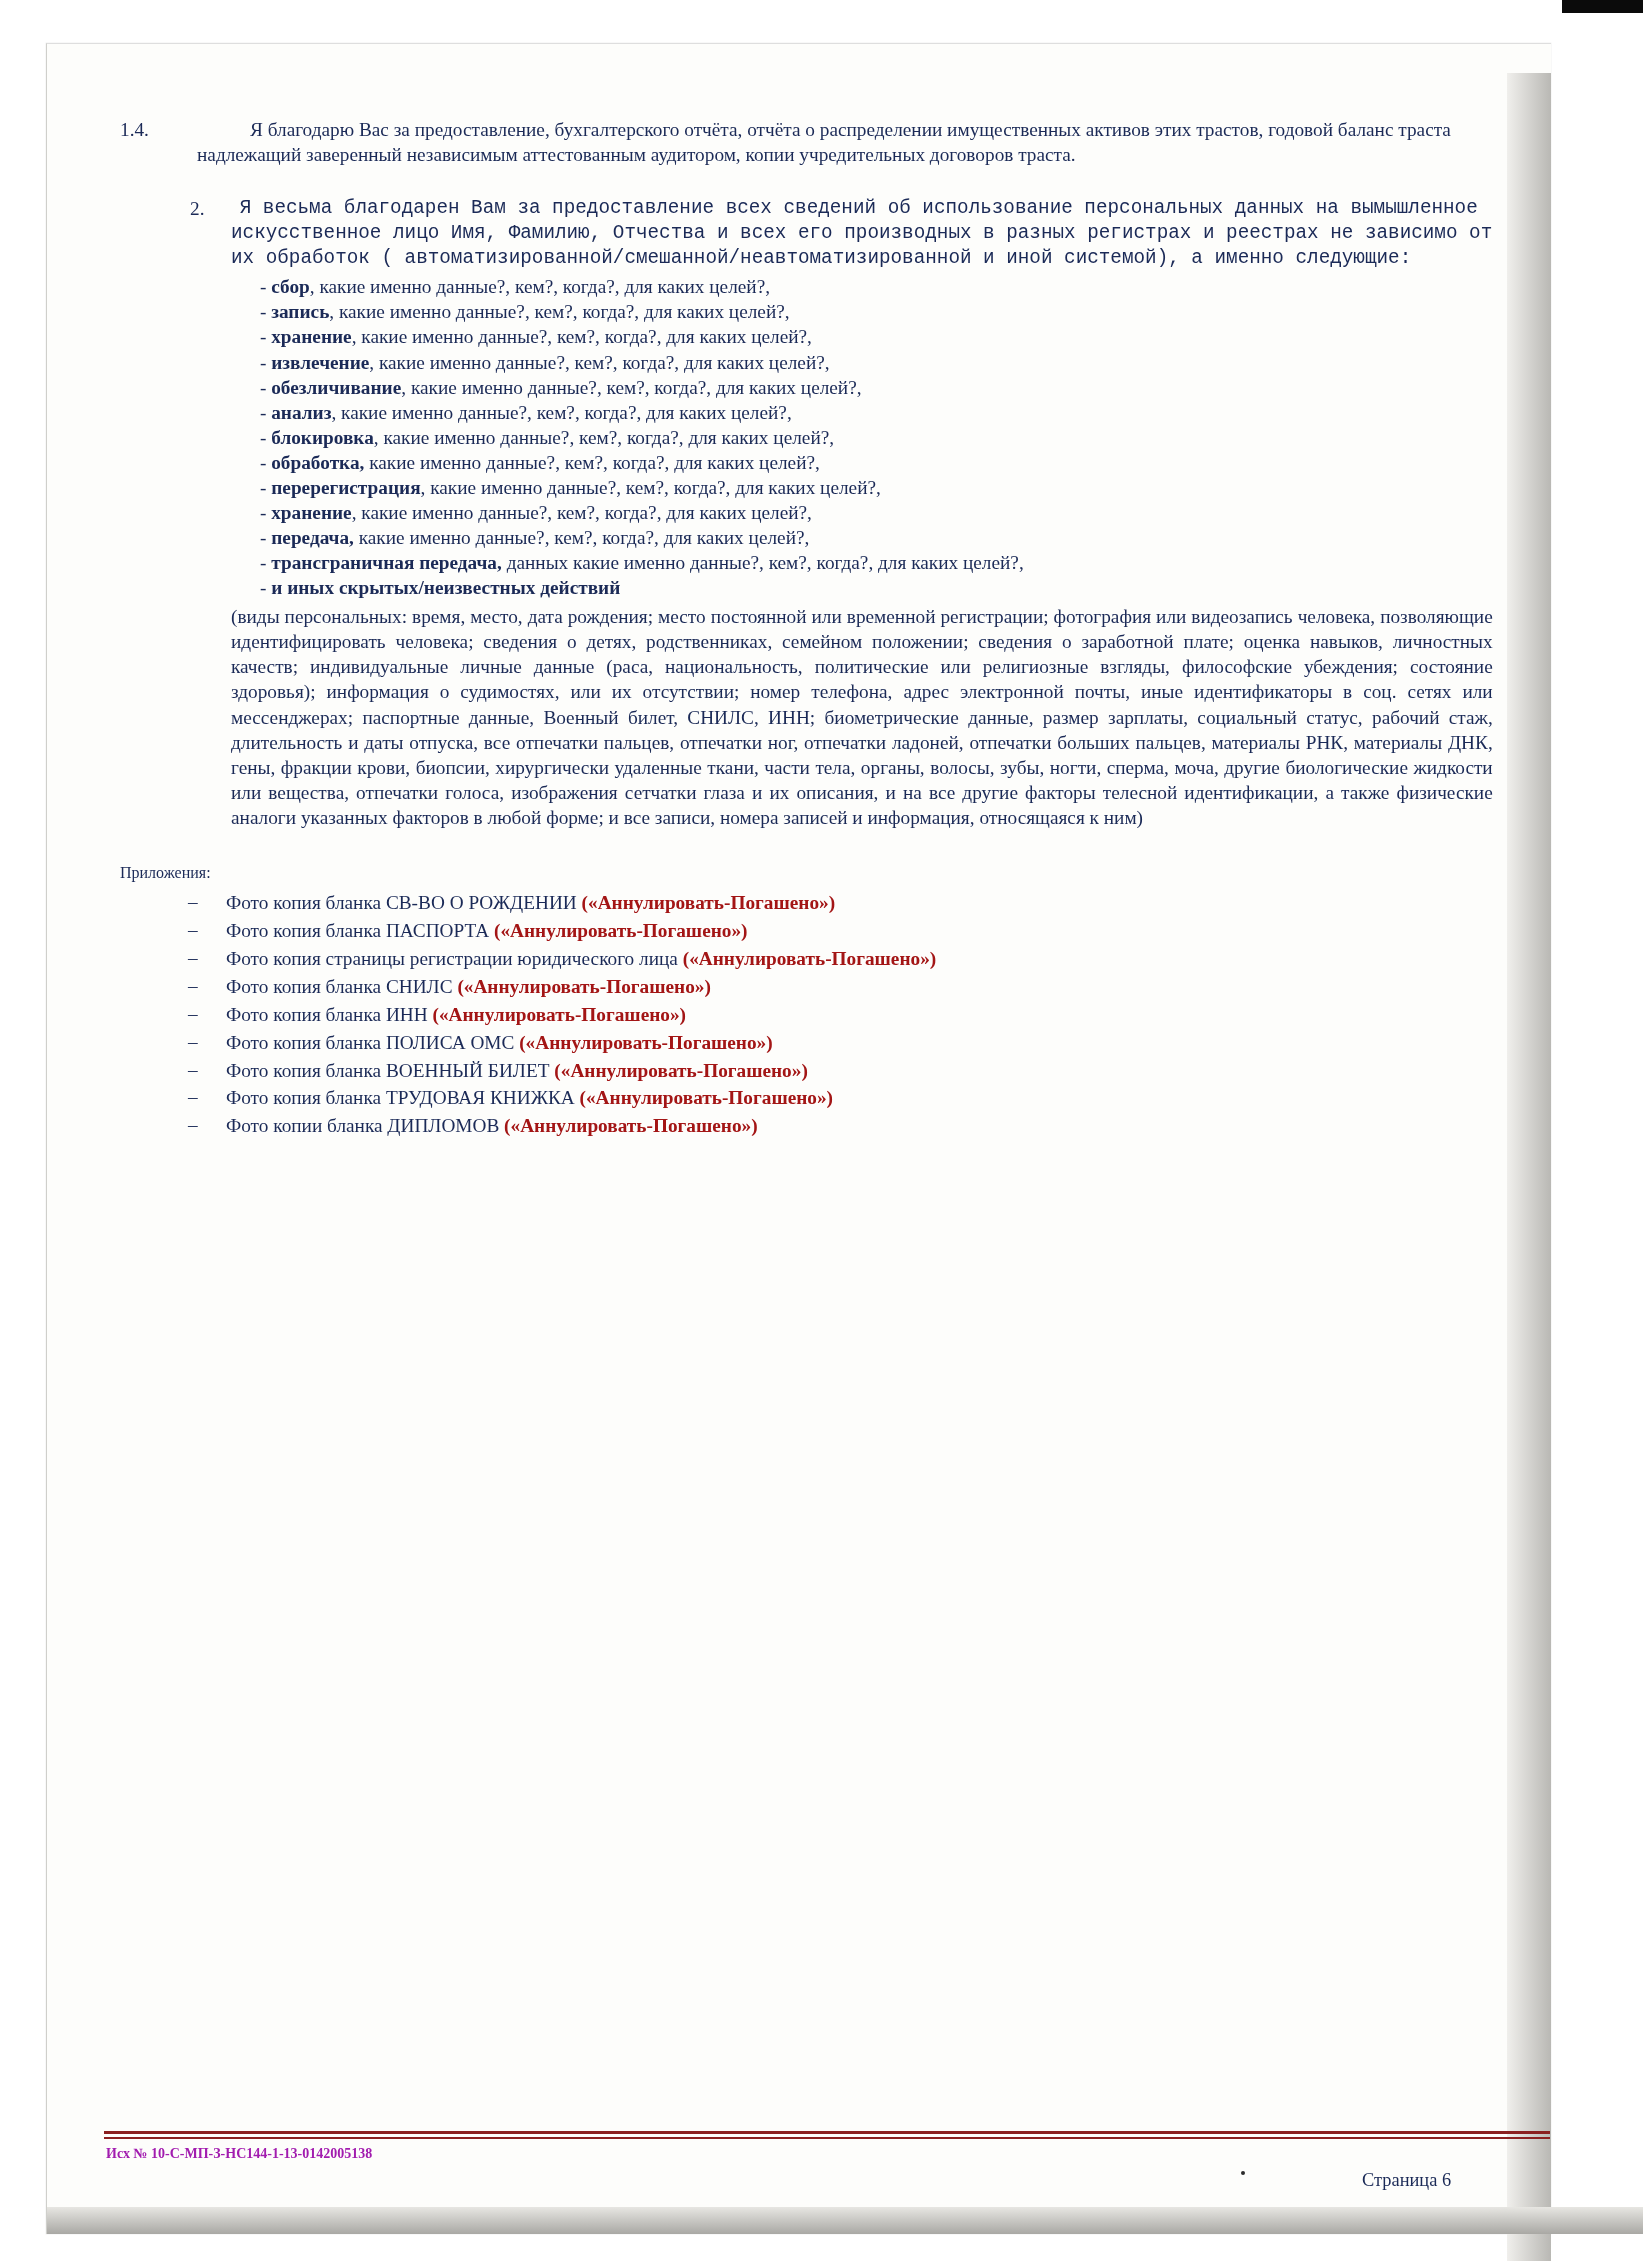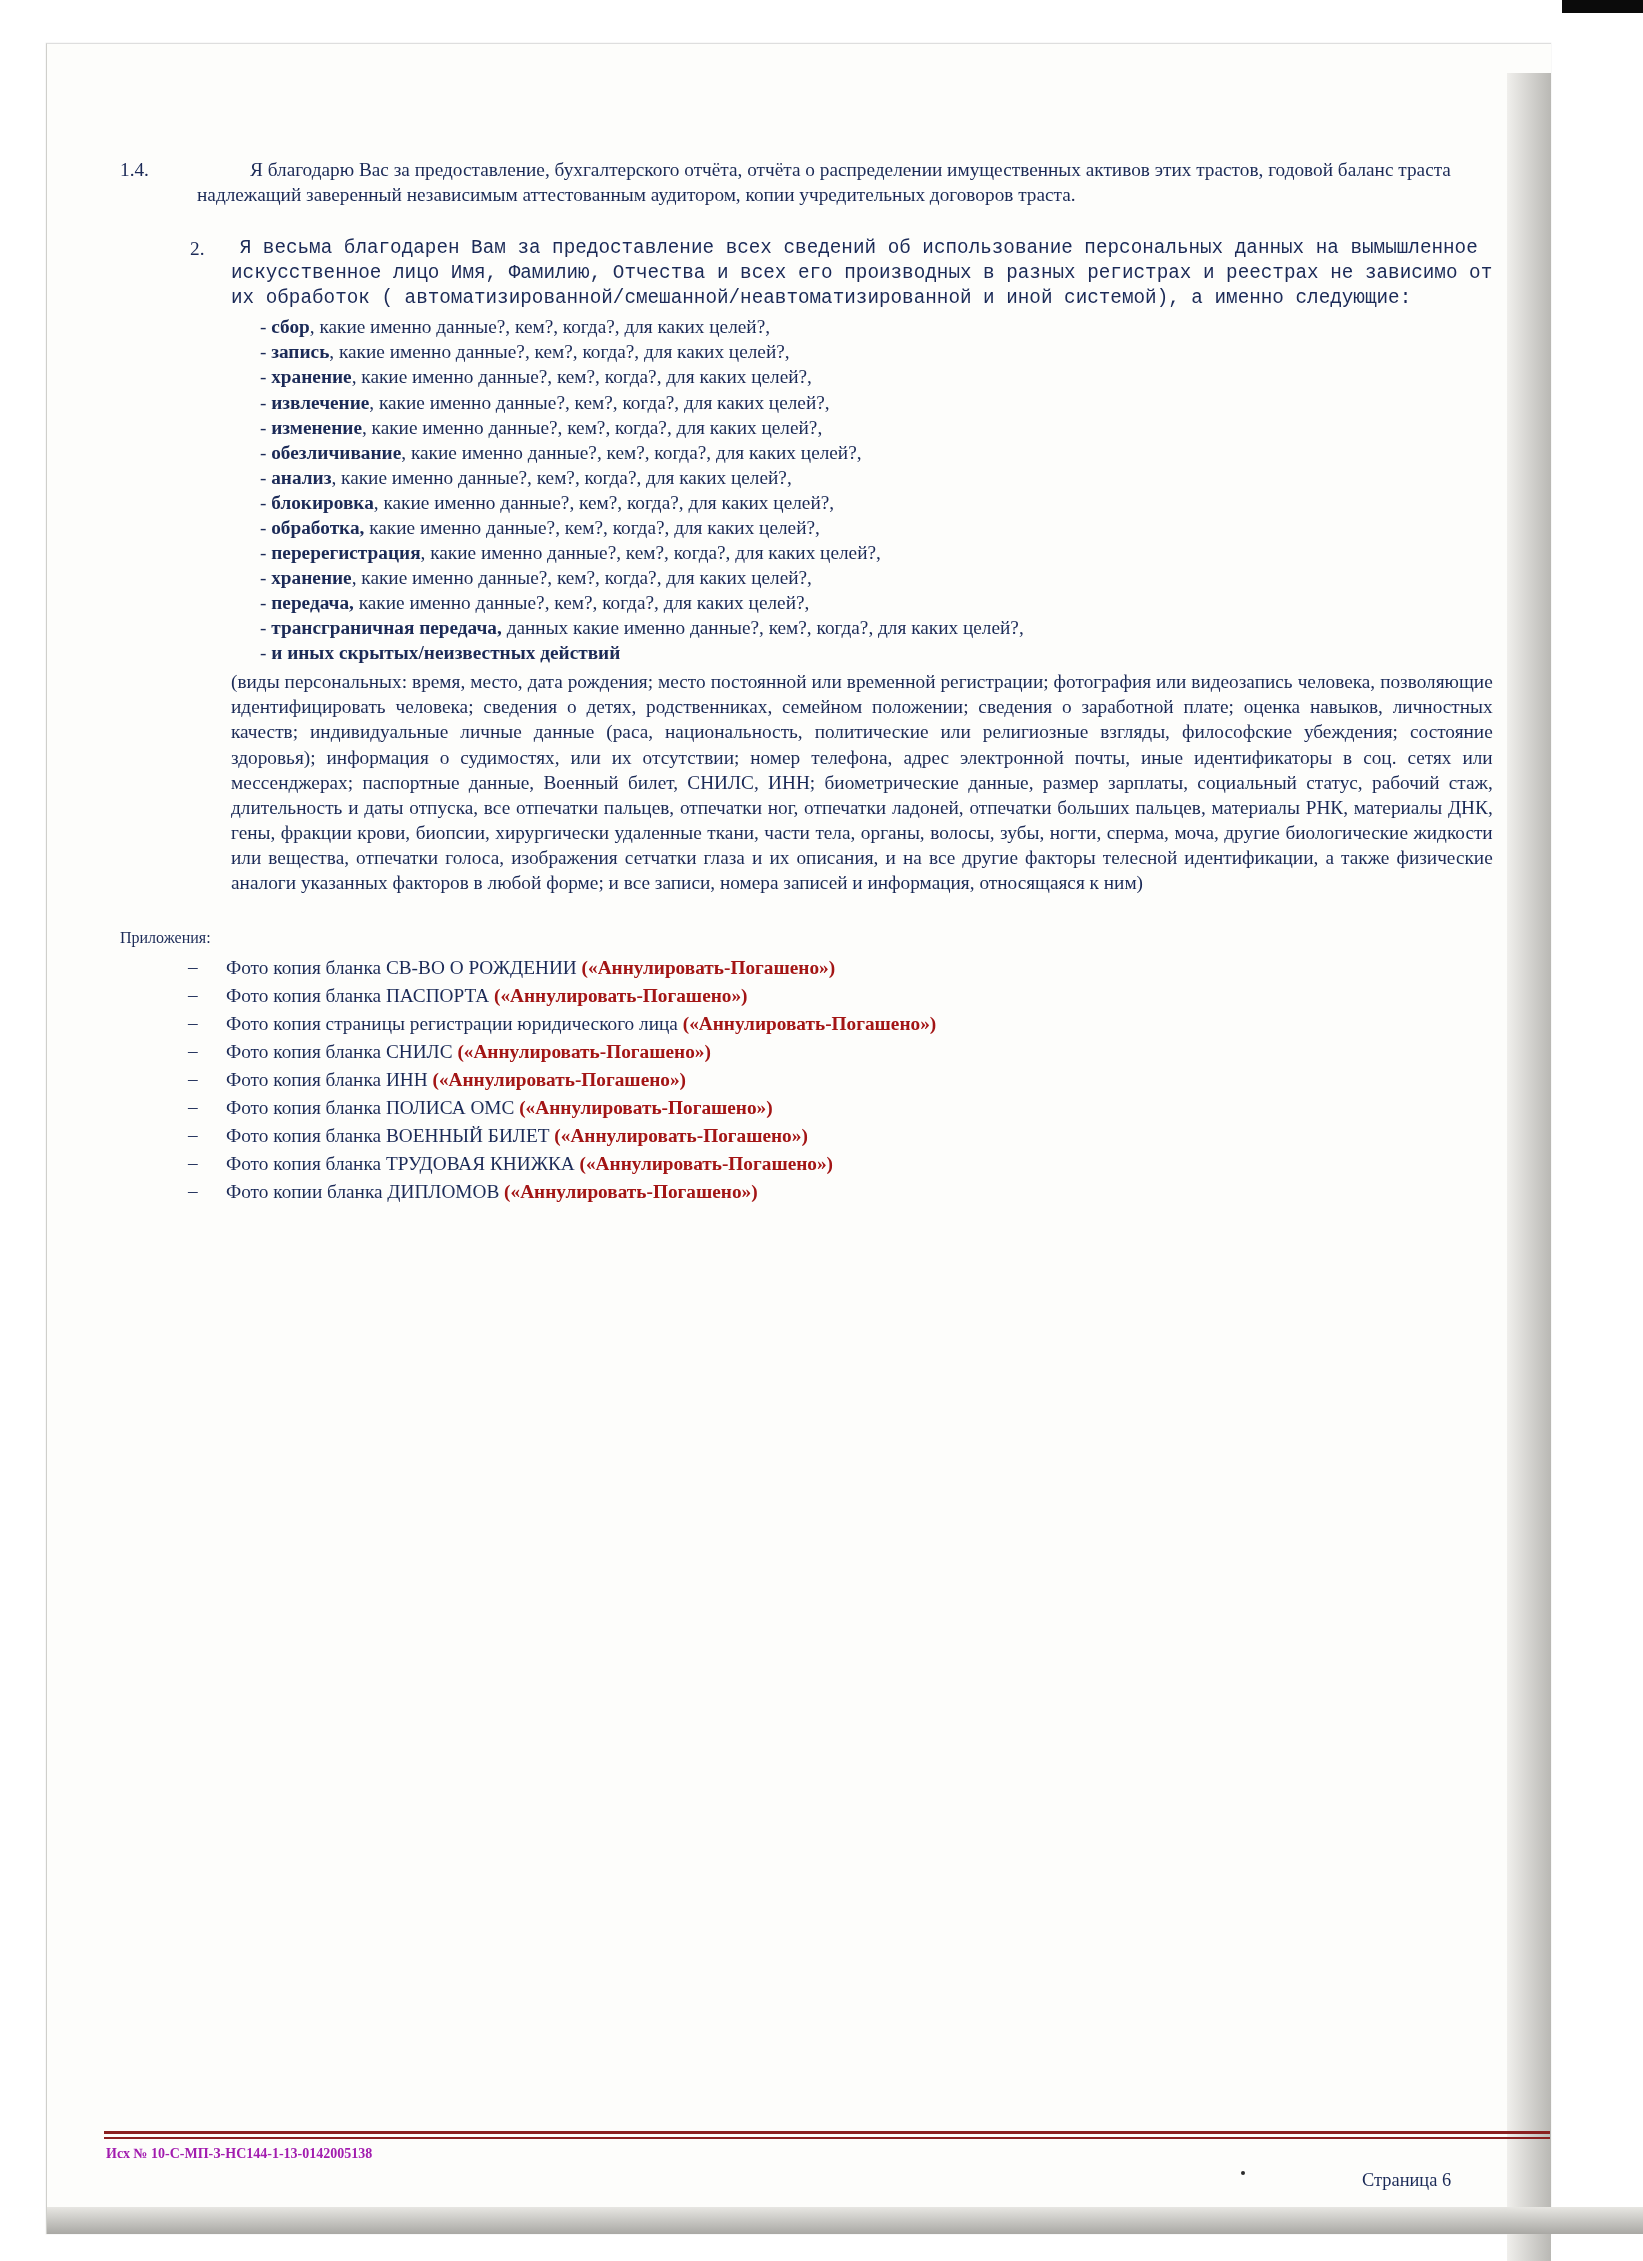--- a/index.html
+++ b/index.html
@@ -54,21 +54,20 @@
     position: absolute;
     left: 0; bottom: 0;
     width: 1644px; height: 27px;
     background: linear-gradient(to bottom, #e7e6e2, #a9a8a4);
   }
   .content {
     position: absolute;
     left: 73px;
     top: 73px;
     width: 1392px;
-    margin-top: 40px;
   }
   .txt {
     color: #1b2a57;
     font-size: 19.3px;
     line-height: 1.30;
   }
   
   .clause14 {
     position: relative;
     margin-left: 77px;
@@ -207,21 +206,20 @@
 
       <div class="clause2 txt">
         <span class="num">2.</span>
         <div class="lead">Я весьма благодарен  Вам за предоставление всех сведений об использование персональных данных на вымышленное искусственное  лицо Имя, Фамилию, Отчества  и всех его производных в разных регистрах и реестрах не зависимо от их обработок ( автоматизированной/смешанной/неавтоматизированной и иной системой), а именно следующие:</div>
 
         <div class="op-list" id="op-list">
             <div class="op-line txt"><span class="dash">-</span><b>сбор</b><span>, какие именно данные?, кем?, когда?, для каких целей?,</span></div>
             <div class="op-line txt"><span class="dash">-</span><b>запись</b><span>, какие именно данные?, кем?, когда?, для каких целей?,</span></div>
             <div class="op-line txt"><span class="dash">-</span><b>хранение</b><span>, какие именно данные?, кем?, когда?, для каких целей?,</span></div>
             <div class="op-line txt"><span class="dash">-</span><b>извлечение</b><span>, какие именно данные?, кем?, когда?, для каких целей?,</span></div>
-            <div class="op-line txt"><span class="dash">-</span><b>изменение</b><span>, какие именно данные?, кем?, когда?, для каких целей?,</span></div>
             <div class="op-line txt"><span class="dash">-</span><b>обезличивание</b><span>, какие именно данные?, кем?, когда?, для каких целей?,</span></div>
             <div class="op-line txt"><span class="dash">-</span><b>анализ</b><span>, какие именно данные?, кем?, когда?, для каких целей?,</span></div>
             <div class="op-line txt"><span class="dash">-</span><b>блокировка</b><span>, какие именно данные?, кем?, когда?, для каких целей?,</span></div>
             <div class="op-line txt"><span class="dash">-</span><b>обработка,</b><span> какие именно данные?, кем?, когда?, для каких целей?,</span></div>
             <div class="op-line txt"><span class="dash">-</span><b>перерегистрация</b><span>, какие именно данные?, кем?, когда?, для каких целей?,</span></div>
             <div class="op-line txt"><span class="dash">-</span><b>хранение</b><span>, какие именно данные?, кем?, когда?, для каких целей?,</span></div>
             <div class="op-line txt"><span class="dash">-</span><b>передача,</b><span> какие именно данные?, кем?, когда?, для каких целей?,</span></div>
             <div class="op-line txt"><span class="dash">-</span><b>трансграничная передача,</b><span> данных какие именно данные?, кем?, когда?, для каких целей?,</span></div>
             <div class="op-line txt underline"><span class="dash">-</span><b>и иных скрытых/неизвестных действий</b><span></span></div>
           </div>

